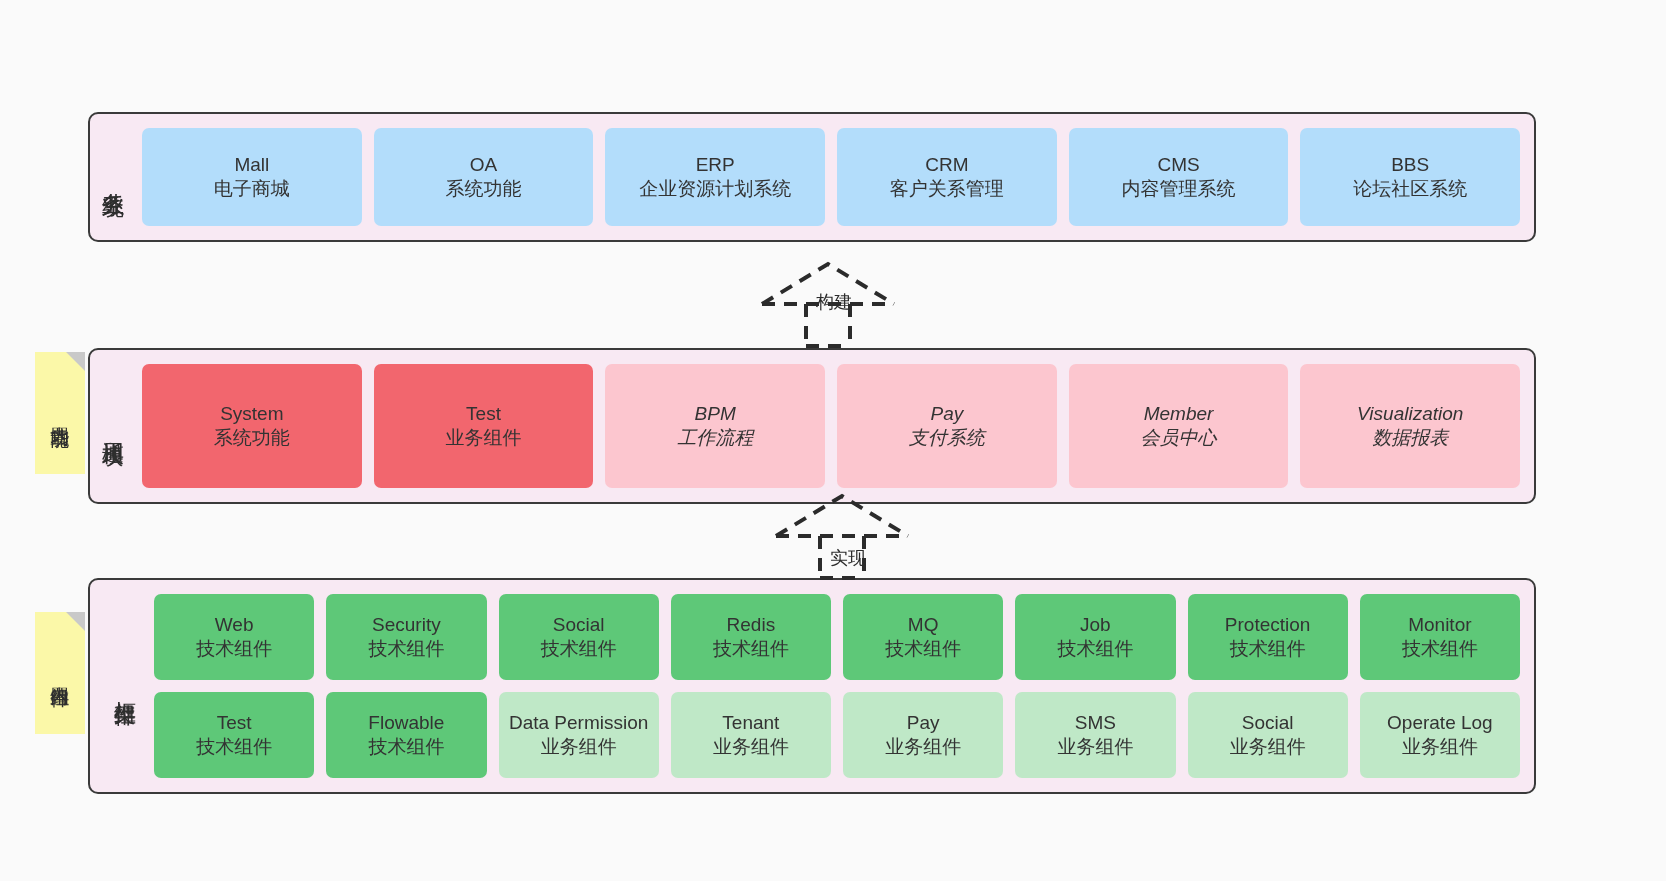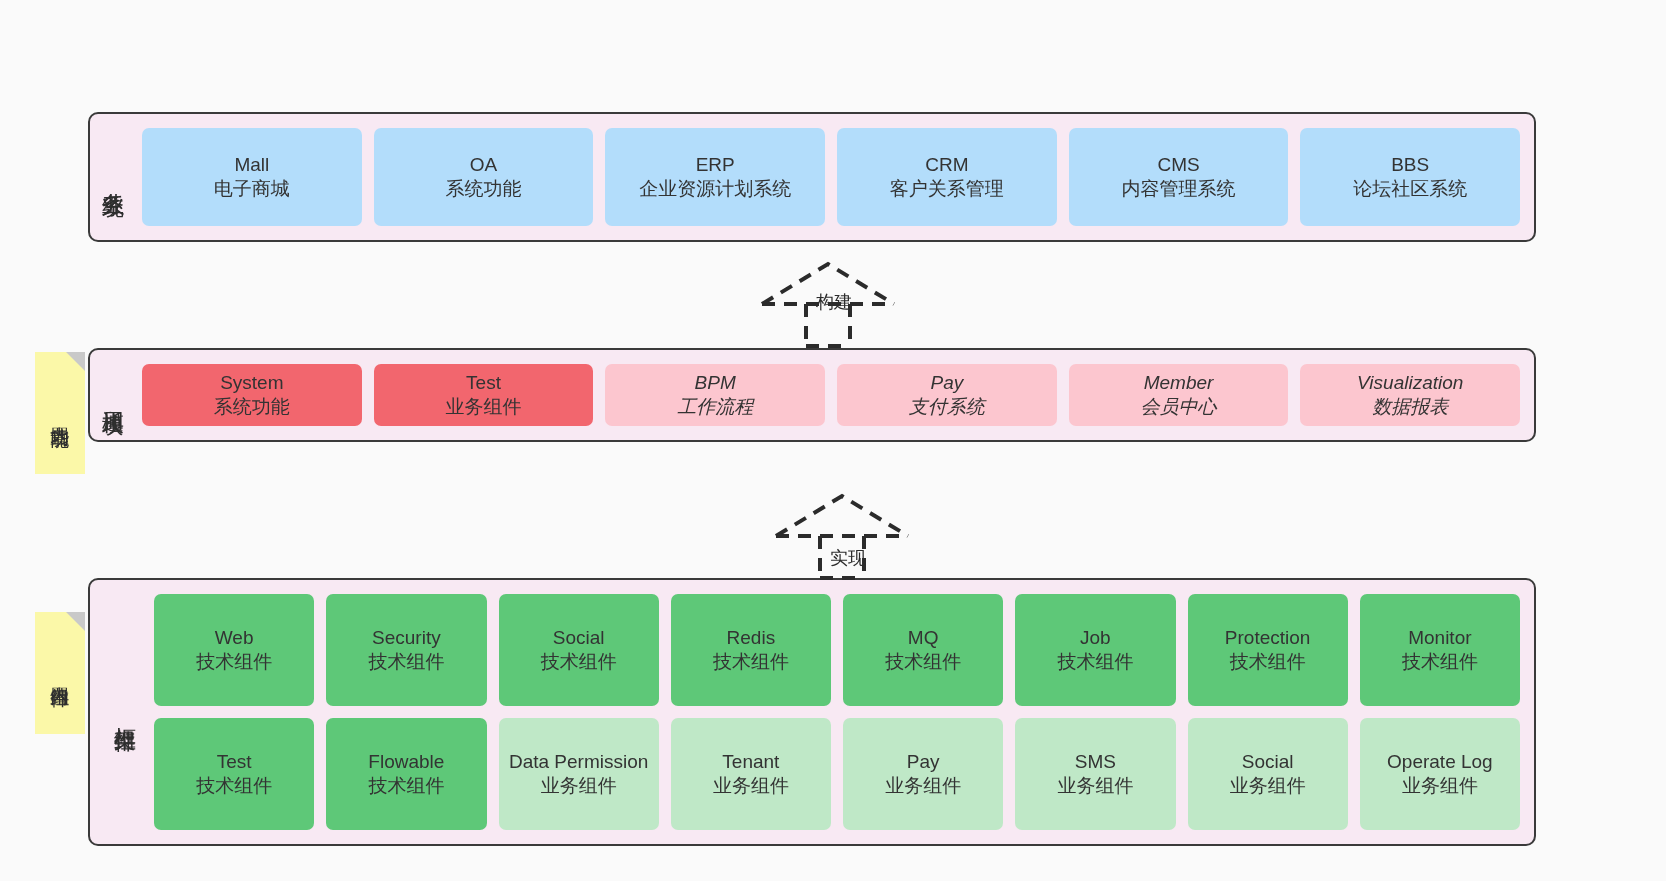--- a/index.html
+++ b/index.html
@@ -168,21 +168,21 @@
       <path d="M 48 46 L 48 88" fill="none" stroke="#2b2b2b" stroke-width="4" stroke-dasharray="13 9"></path>
       <path d="M 92 46 L 92 88" fill="none" stroke="#2b2b2b" stroke-width="4" stroke-dasharray="13 9"></path>
       <path d="M 48 88 L 92 88" fill="none" stroke="#2b2b2b" stroke-width="4" stroke-dasharray="13 9"></path>
     </svg>
     <span class="conn-label" style="left:58px; top:32px;">构建</span>
   </div>
 
   <div class="note" id="note-0" style="left:35px; top:352px; width:50px; height:122px;">
     <span>内置功能</span>
   </div>
-  <div class="layer" id="layer-1" style="left:88px; top:348px; width:1448px; height:94px;">
+  <div class="layer" id="layer-1" style="left:88px; top:348px; width:1448px; height:156px;">
     <div class="layer-title">通用模块</div>
     <div class="cards">
       <div class="card-row">
         <div class="card c-red">
           <span class="ln">System</span>
           <span class="ln">系统功能</span>
         </div>
         <div class="card c-red">
           <span class="ln">Test</span>
           <span class="ln">业务组件</span>
@@ -214,21 +214,21 @@
       <path d="M 48 46 L 48 88" fill="none" stroke="#2b2b2b" stroke-width="4" stroke-dasharray="13 9"></path>
       <path d="M 92 46 L 92 88" fill="none" stroke="#2b2b2b" stroke-width="4" stroke-dasharray="13 9"></path>
       <path d="M 48 88 L 92 88" fill="none" stroke="#2b2b2b" stroke-width="4" stroke-dasharray="13 9"></path>
     </svg>
     <span class="conn-label" style="left:58px; top:32px;margin-top:24px;">实现</span>
   </div>
 
   <div class="note" id="note-1" style="left:35px; top:612px; width:50px; height:122px;">
     <span>内置组件</span>
   </div>
-  <div class="layer" id="layer-2" style="left:88px; top:578px; width:1448px; height:268px;padding-left:12px;">
+  <div class="layer" id="layer-2" style="left:88px; top:578px; width:1448px; height:216px;padding-left:12px;">
     <div class="layer-title">框架组件</div>
     <div class="cards">
 
       <div class="card-row">
         <div class="card c-green">
           <span class="ln">Web</span>
           <span class="ln">技术组件</span>
         </div>
         <div class="card c-green">
           <span class="ln">Security</span>

